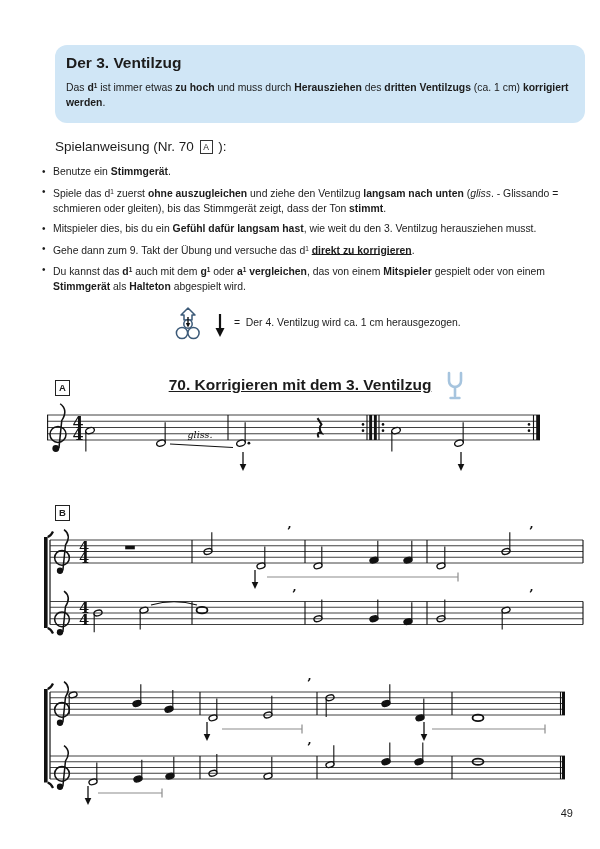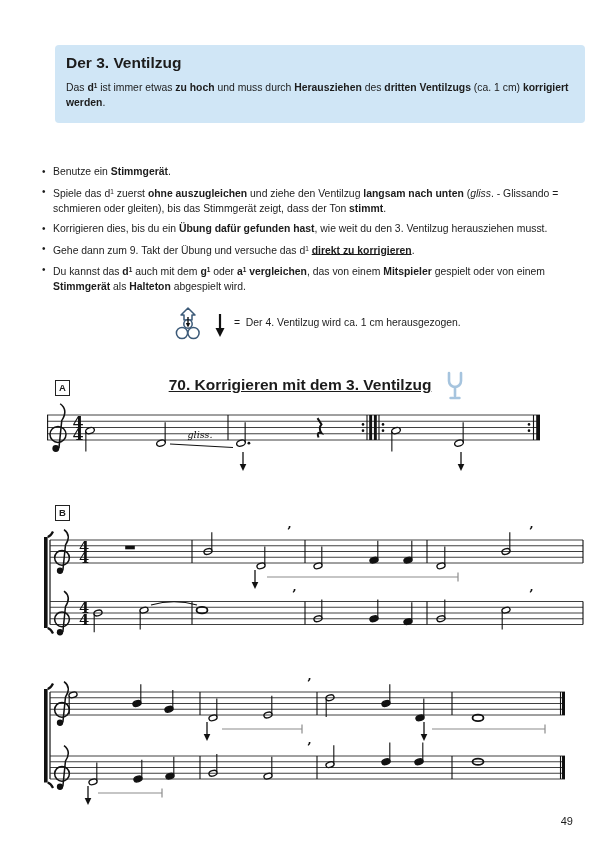--- a/index.html
+++ b/index.html
@@ -1,54 +1,57 @@
 <!DOCTYPE html>
 <html><head>
 <meta charset="utf-8">
 <style>
   html,body{margin:0;padding:0;background:#ffffff;}
   .page{position:relative;width:600px;height:849px;background:#ffffff;overflow:hidden;
         font-family:"Liberation Sans",sans-serif;color:#1c1c1c;}
-  .bluebox{position:absolute;left:55px;top:45px;width:530px;height:78px;border-radius:4px;}
+  .bluebox{position:absolute;left:55px;top:45px;width:530px;height:78px;border-radius:12px;}
   .bluebox-title{position:absolute;left:11px;top:9px;font-size:15.5px;font-weight:700;}
   .bluebox-body{position:absolute;left:11px;top:33px;width:508px;font-size:10.4px;line-height:15.5px;}
   .heading{position:absolute;left:55px;top:139px;font-size:13.5px;}
   .inlinebox{display:inline-block;width:11px;height:12px;border:1.1px solid #333;font-size:8.5px;
              line-height:12px;text-align:center;vertical-align:1px;margin:0 2px;font-weight:400;}
   .bullets{position:absolute;left:40px;top:164px;width:532px;}
   .bullet{position:relative;padding-left:13px;margin-bottom:4.5px;font-size:10.4px;line-height:15.3px;}
   .bullet::before{content:"\2022";position:absolute;left:2px;top:0;font-size:10px;}
   .sup{font-size:0.62em;vertical-align:0.45em;}
   .legend{position:absolute;left:172px;top:306px;height:40px;}
   .legend-text{position:absolute;left:62px;top:11px;font-size:10.4px;white-space:pre;}
   .legend-icon{position:absolute;left:0;top:0;}
   .legend-arrow{position:absolute;left:42px;top:7px;}
   .letterbox{position:absolute;width:13px;height:14px;border:1.3px solid #222;font-size:9.5px;
              font-weight:700;line-height:14px;text-align:center;background:#fff;}
   .score-title{position:absolute;left:30px;top:376px;width:540px;text-align:center;
                font-size:15.5px;font-weight:700;text-decoration:underline;}
   .fork{position:absolute;left:444px;top:371px;}
-  .pagenum{position:absolute;right:27px;top:807px;font-size:11px;margin-top:8px;}
+  .pagenum{position:absolute;right:27px;top:807px;font-size:11px;}
   svg.score{position:absolute;left:0;top:0;}
 </style>
 </head>
 <body>
 
 <div class="page">
 
   <div class="bluebox" id="bluebox" style="background: rgb(208, 230, 246);">
     <div class="bluebox-title">Der 3. Ventilzug</div>
     <div class="bluebox-body"><span>Das </span><span style="font-weight: 700;">d</span><span class="sup" style="font-weight: 700;">1</span><span> ist immer etwas </span><span style="font-weight: 700;">zu hoch</span><span> und muss durch </span><span style="font-weight: 700;">Herausziehen</span><span> des </span><span style="font-weight: 700;">dritten Ventilzugs</span><span> (ca. 1 cm) </span><span style="font-weight: 700;">korrigiert</span><br><span style="font-weight: 700;">werden</span><span>.</span></div>
   </div>
 
+  <div class="heading">
+    <span>Spielanweisung (Nr. 70 </span><span class="inlinebox">A</span><span> ):</span>
+  </div>
 
   <div class="bullets">
     <div class="bullet"><span>Benutze ein </span><span style="font-weight: 700;">Stimmgerät</span><span>.</span></div>
     <div class="bullet"><span>Spiele das d</span><span class="sup">1</span><span>  zuerst </span><span style="font-weight: 700;">ohne auszugleichen</span><span> und ziehe den Ventilzug </span><span style="font-weight: 700;">langsam nach unten</span><span> (</span><span style="font-style: italic;">gliss</span><span>. - Glissando =</span><br><span>schmieren oder gleiten), bis das Stimmgerät zeigt, dass der Ton </span><span style="font-weight: 700;">stimmt</span><span>.</span></div>
-    <div class="bullet"><span>Korrigieren dies, bis du ein </span><span style="font-weight: 700;">Übung dafür gefunden hast</span><span>, wie weit du den 3. Ventilzug herausziehen musst.</span></div>
+    <div class="bullet"><span>Mitspieler dies, bis du ein </span><span style="font-weight: 700;">Gefühl dafür langsam hast</span><span>, wie weit du den 3. Ventilzug herausziehen musst.</span></div>
     <div class="bullet"><span>Gehe dann zum 9. Takt der Übung und versuche das d</span><span class="sup">1</span><span>  </span><span style="font-weight: 700; text-decoration: underline;">direkt zu korrigieren</span><span>.</span></div>
     <div class="bullet"><span>Du kannst das </span><span style="font-weight: 700;">d</span><span class="sup" style="font-weight: 700;">1</span><span> auch mit dem </span><span style="font-weight: 700;">g</span><span class="sup" style="font-weight: 700;">1</span><span> oder </span><span style="font-weight: 700;">a</span><span class="sup" style="font-weight: 700;">1</span><span> </span><span style="font-weight: 700;">vergleichen</span><span>, das von einem </span><span style="font-weight: 700;">Mitspieler</span><span> gespielt oder von einem</span><br><span style="font-weight: 700;">Stimmgerät</span><span> als </span><span style="font-weight: 700;">Halteton</span><span> abgespielt wird.</span></div>
   </div>
 
   <div class="legend">
     <svg class="legend-icon" width="32" height="36" viewBox="0 0 32 36">
       <path d="M16 2 L23 9 L20 9 L20 14 L12 14 L12 9 L9 9 Z" fill="none" stroke="#3c5a78" stroke-width="1.5" stroke-linejoin="round"></path>
       <circle cx="16" cy="18" r="4.2" fill="#fff" stroke="#3c5a78" stroke-width="1.5"></circle>
       <circle cx="10" cy="27" r="5.6" fill="#fff" stroke="#3c5a78" stroke-width="1.5"></circle>
       <circle cx="21.5" cy="27" r="5.6" fill="#fff" stroke="#3c5a78" stroke-width="1.5"></circle>

